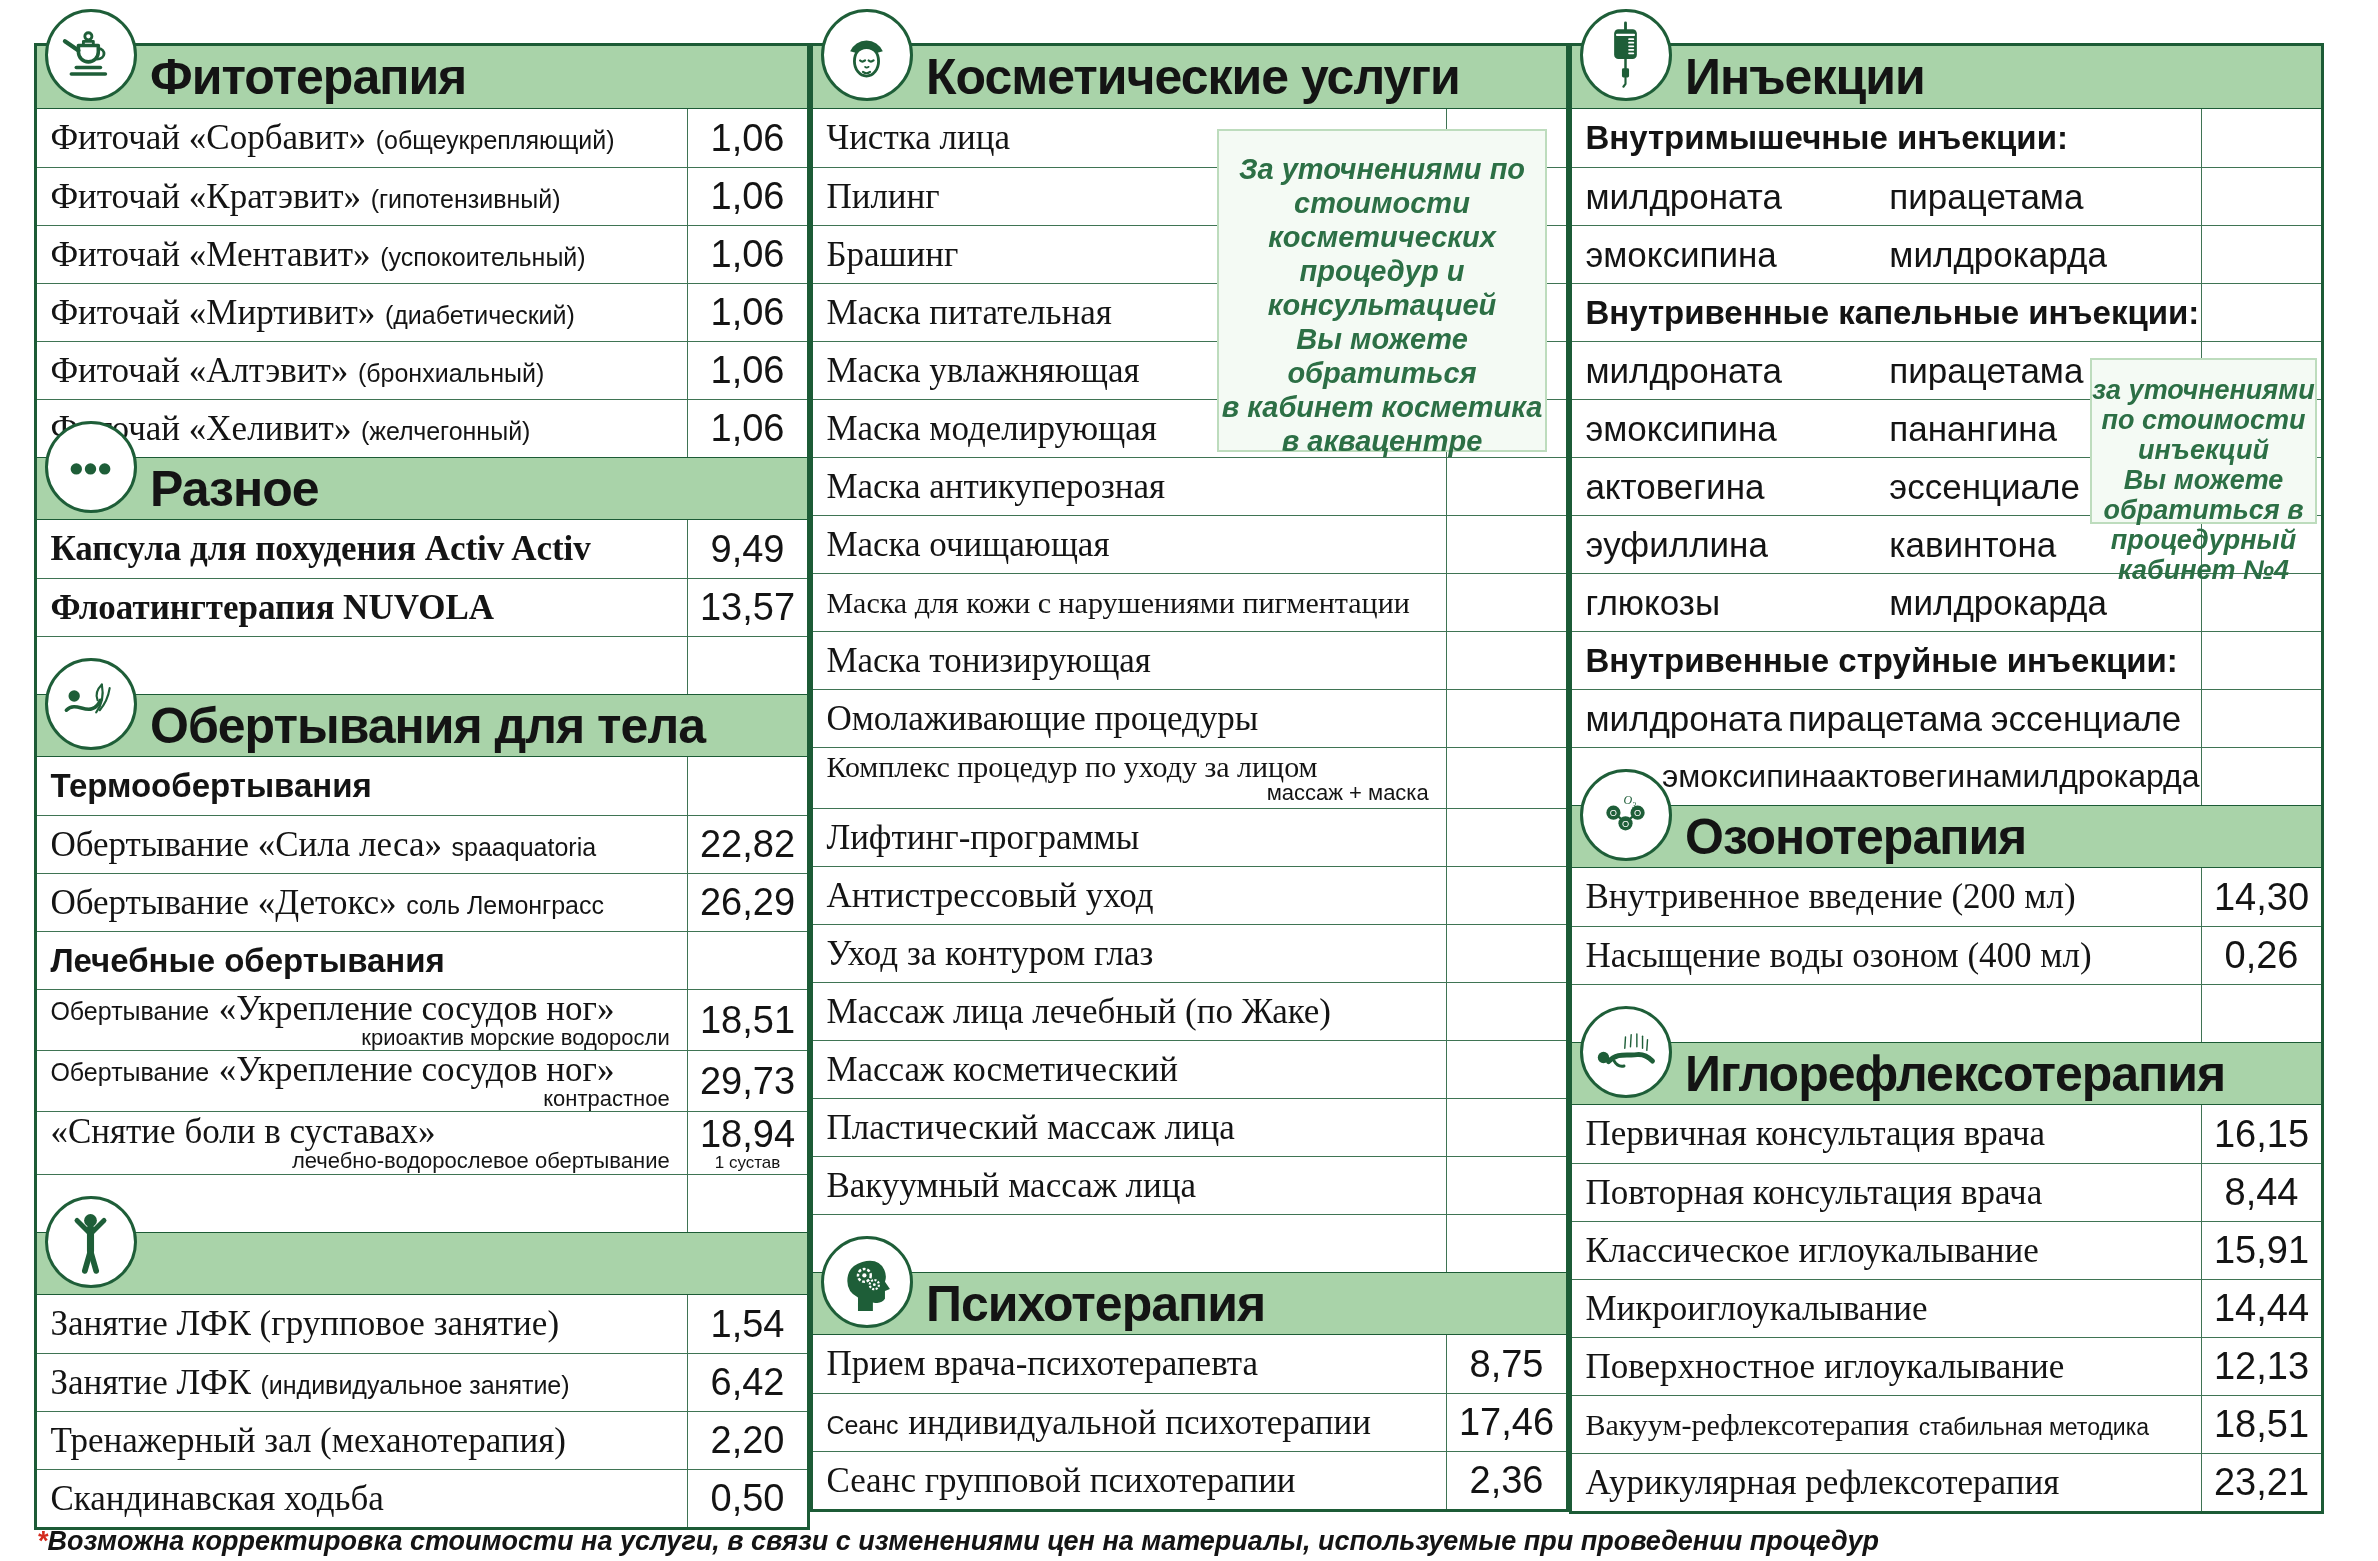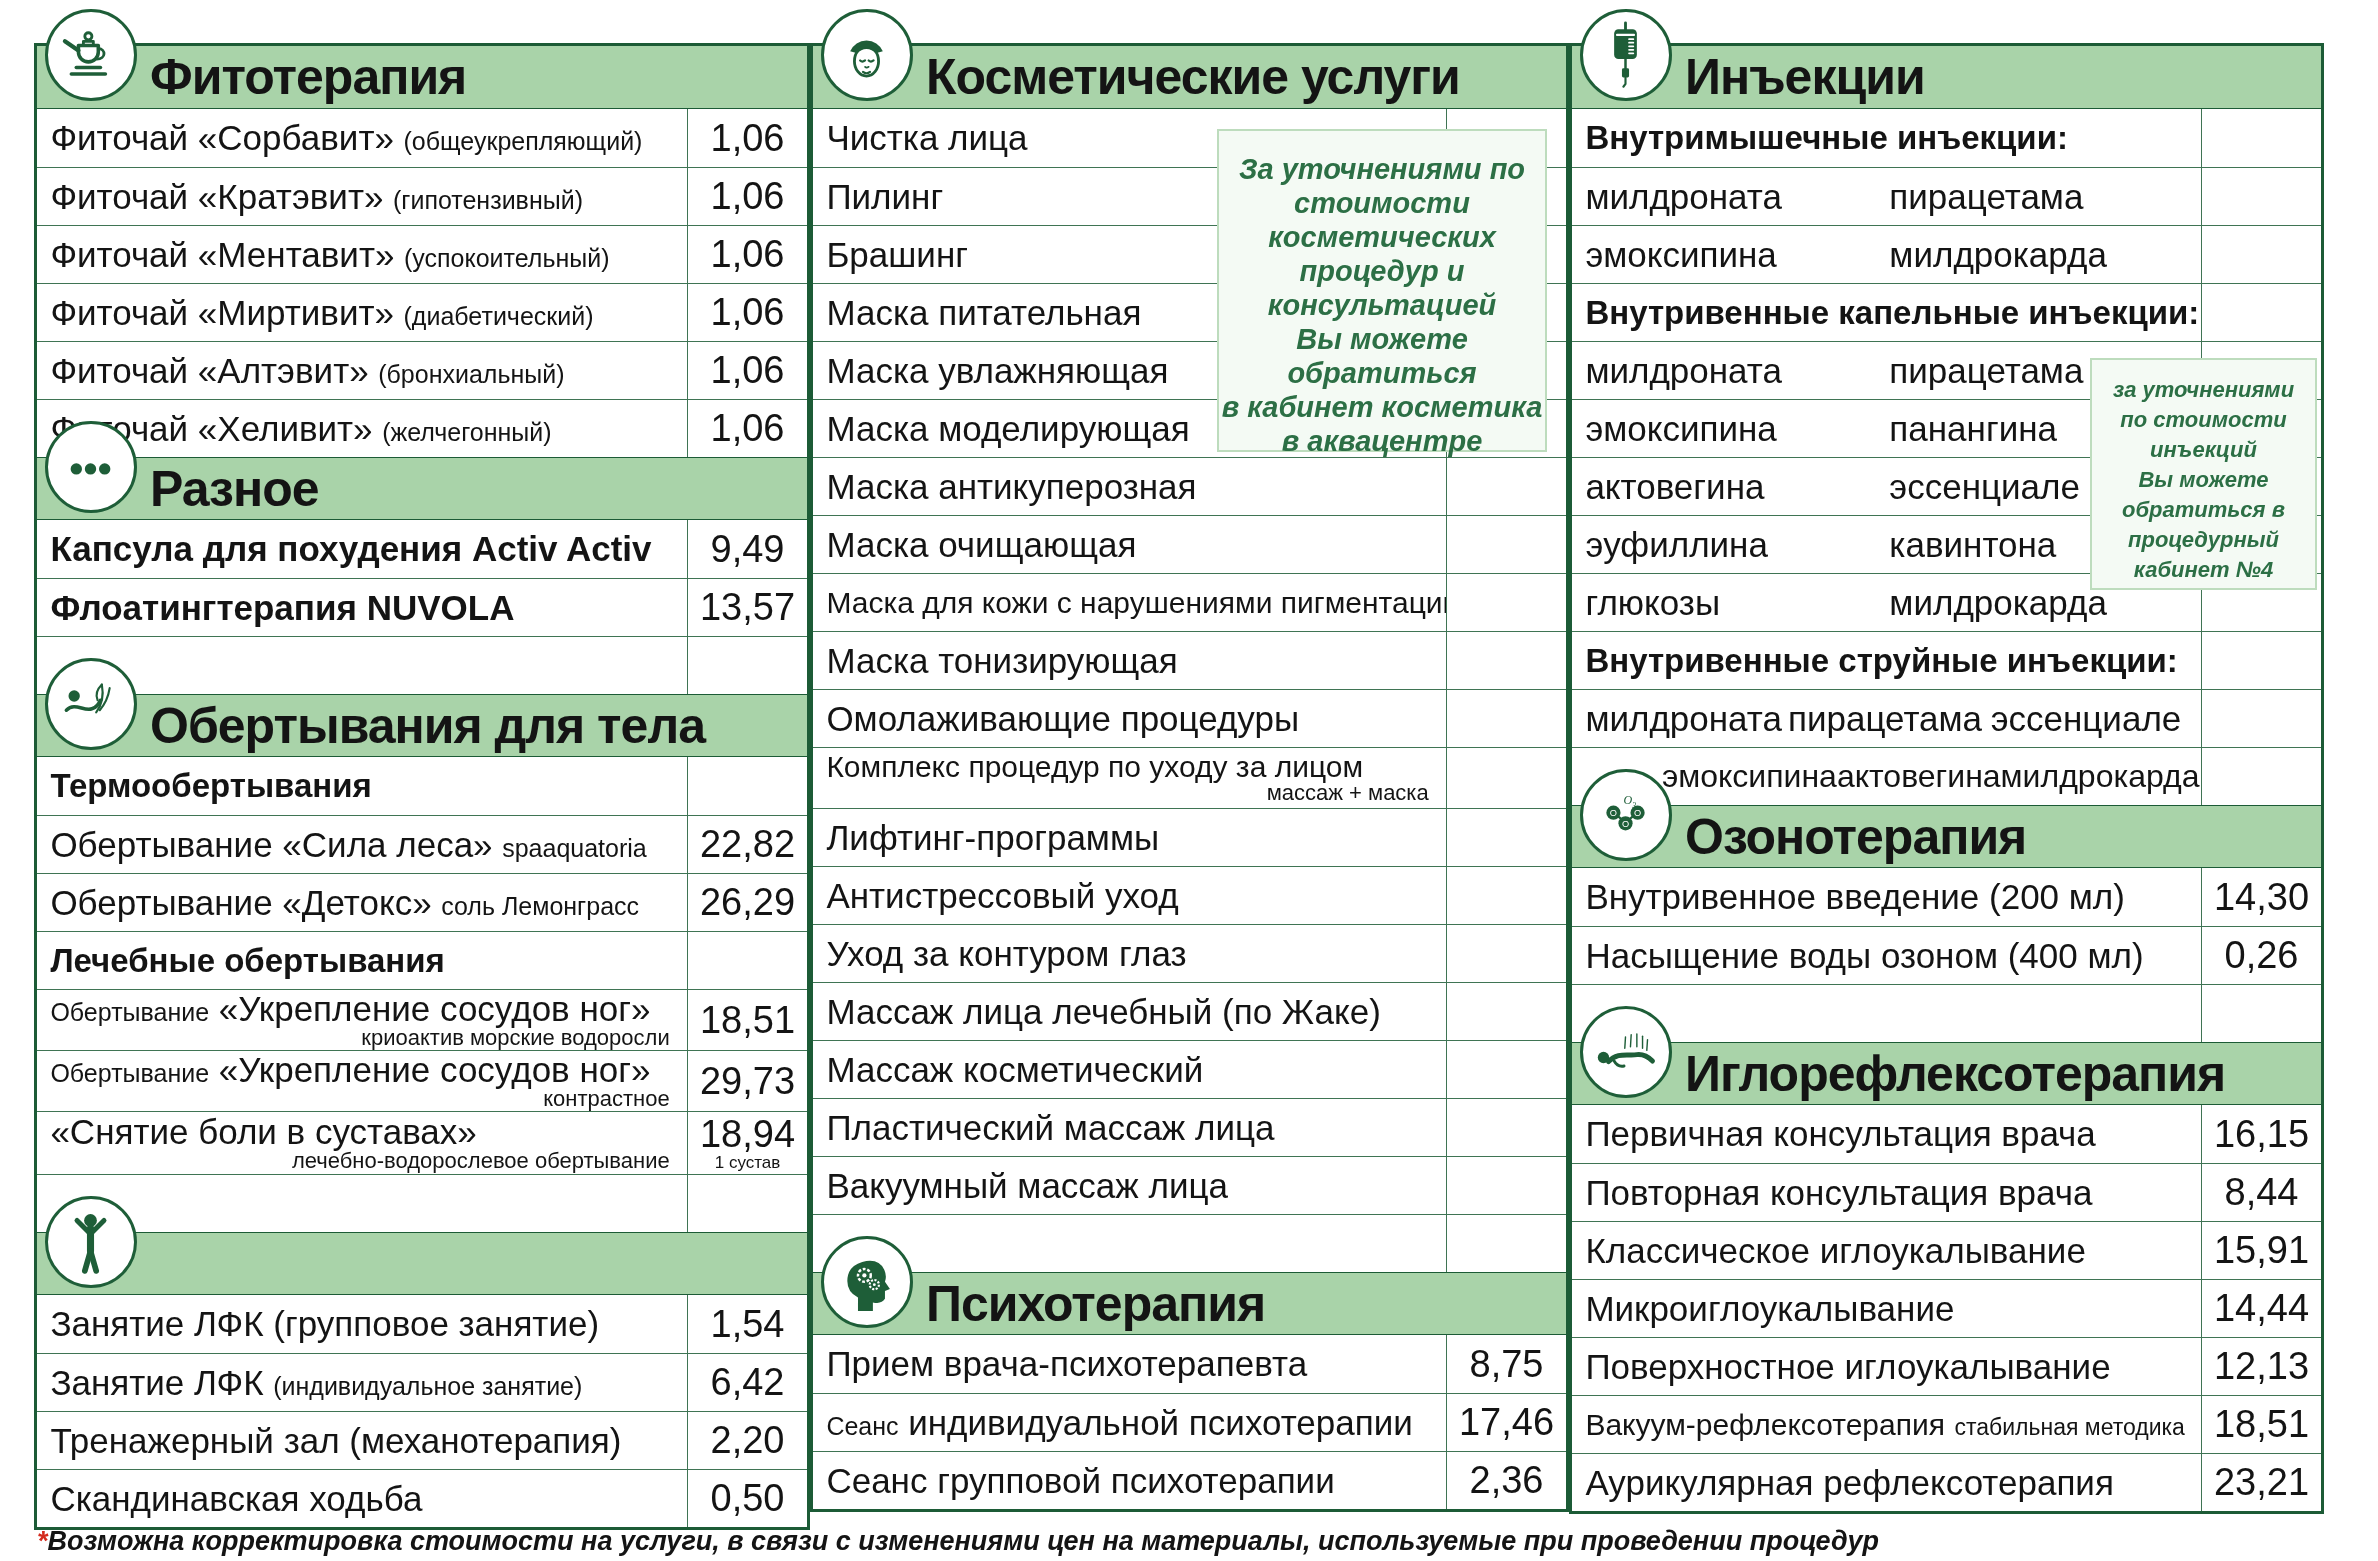--- a/index.html
+++ b/index.html
@@ -28,41 +28,41 @@
   .row{height:58px;display:flex;border-top:1.9px solid var(--mid);}
   .col > :first-child{border-top:none;}
   .band + .row{border-top:none;}
   .row.tall{height:61px;}
   .row.tall2{height:63px;}
   .cell-name{flex:1;display:flex;flex-direction:column;justify-content:center;
     padding:0 7.7px 0 13.4px;overflow:hidden;}
   .cell-price{width:120px;flex:none;border-left:1.9px solid var(--mid);display:flex;
     flex-direction:column;align-items:center;justify-content:center;}
   .line1{display:flex;align-items:baseline;white-space:nowrap;}
-  .main{font-size:35px;}
+  .main{font-size:35px;font-family:Liberation Serif, serif;}
   .b{font-weight:700;}
   .subhead{font-size:33px;font-weight:700;white-space:nowrap;}
   .prefix{font-size:25px;margin-right:9.6px;}
   .subin{font-size:25px;margin-left:9.6px;}
   .subbelow{font-size:22px;text-align:right;padding-right:9.6px;margin-top:-3.8px;white-space:nowrap;}
   .price{font-size:38px;}
   .pricesub{font-size:17px;margin-top:-3.8px;}
   .fit .main{font-size:30px;}
   .fit .subin{font-size:23px;}
   .cell-name.multi{flex-direction:row;align-items:center;}
   .cell-name.multi .drug{flex:1;font-size:35px;white-space:nowrap;}
   .cell-name.indent{padding-left:96px;}
   .cell-name.indent .drug{font-size:32px;}
 
   .note{position:absolute;background:var(--notebg);border:2.9px solid var(--noteborder);
     color:var(--notetext);font-weight:700;font-style:italic;text-align:center;
     white-space:pre-line;z-index:6;}
   #note-cosmetic{left:1217px;top:129px;width:330px;height:323px;font-size:29px;
     line-height:34px;padding-top:21px;}
-  #note-injections{left:2090px;top:358px;width:227px;height:232px;font-size:22px;
+  #note-injections{left:2090px;top:358px;width:227px;height:166px;font-size:27px;
     line-height:30px;padding-top:15.4px;}
 
   .footer{position:absolute;left:37px;top:1526px;font-size:27px;font-weight:700;
     font-style:italic;white-space:nowrap;}
   .footer .star{color:var(--red);}
 </style>
 </head>
 <body>
 
 <div class="col" id="col-left">

